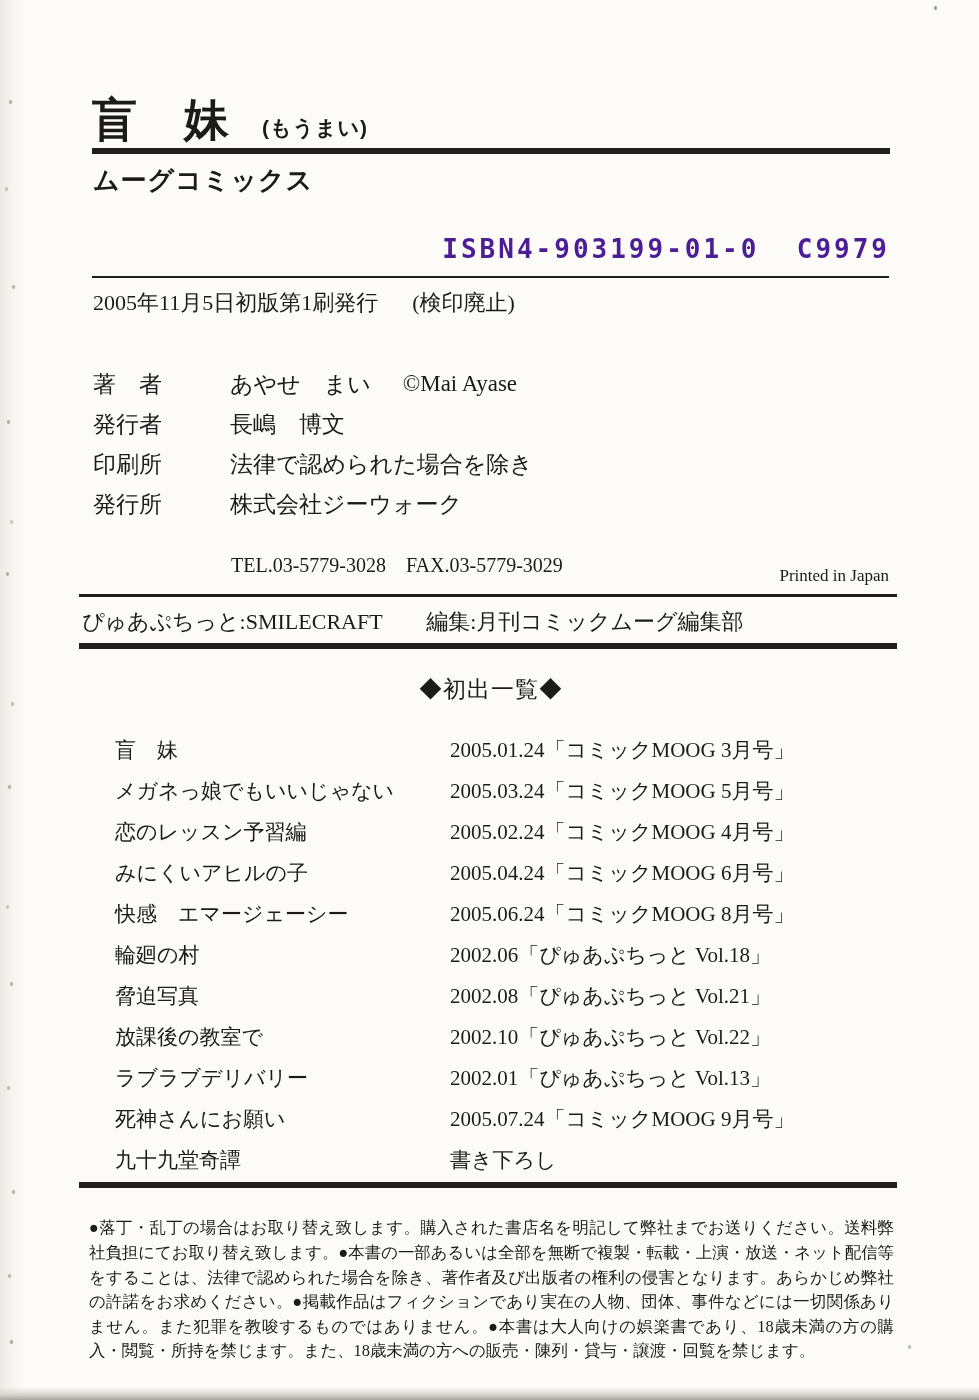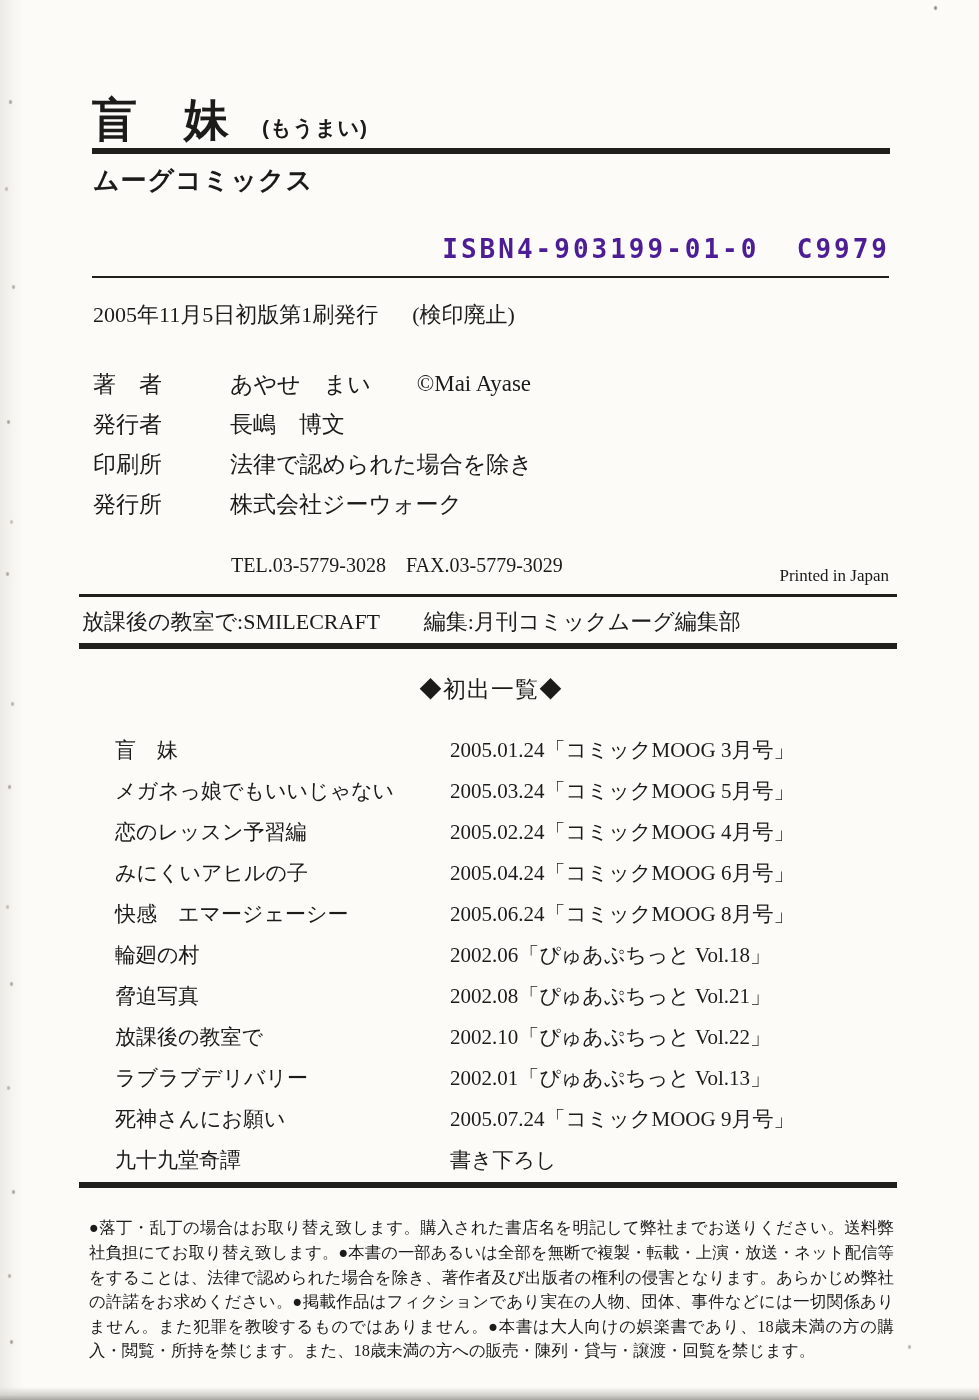--- a/index.html
+++ b/index.html
@@ -46,27 +46,27 @@
   .rule-legal   { left: 79px;  width: 818px; top: 1182px; height: 6px; }
 
   .title-row { left: 92px; top: 90px; display: flex; align-items: baseline; }
   .book-title { font-size: 45px; letter-spacing: 1px; }
   .book-reading { font-size: 21px; margin-left: 32px; letter-spacing: 1px; }
 
   .imprint { left: 93px; top: 163px; font-size: 26px; letter-spacing: 1px; }
 
   .isbn { right: 89px; top: 234px; font-size: 26px; letter-spacing: 3px; white-space: pre; font-weight: bold; color:#4c1d95; }
 
-  .edition { left: 93px; top: 300px; font-size: 22px; }
+  .edition { left: 93px; top: 288px; font-size: 22px; }
   .edition .note { margin-left: 34px; }
 
   .colophon { left: 93px; top: 364px; font-size: 23px; }
   .colophon .row { display: flex; height: 40px; align-items: center; }
   .colophon .label { width: 137px; flex: 0 0 137px; }
-  .colophon .extra { margin-left: 46px; }
+  .colophon .extra { margin-left: 32px; }
 
   .address { left: 231px; top: 524px; font-size: 20px; }
   .telfax  { left: 231px; top: 552px; font-size: 20px; }
   .printed { right: 90px; top: 566px; font-size: 17px; }
 
   .credits { left: 82px; top: 607px; font-size: 22px; }
 
   .fp-heading { left: 92px; width: 798px; top: 674px; font-size: 23px; text-align: center; letter-spacing: 1px; }
 
   .fp-list { left: 92px; width: 798px; top: 728px; }
@@ -118,21 +118,21 @@
     </div>
     <div class="row">
       <span class="label">発行所</span>
       <span>株式会社ジーウォーク</span>
     </div>
   </div>
   <div class="abs telfax mincho">TEL.03-5779-3028　FAX.03-5779-3029</div>
   <div class="abs printed mincho">Printed in Japan</div>
 
   <div class="rule rule-credits-top"></div>
-  <div class="abs credits mincho">放課後の教室で:SMILECRAFT　　編集:月刊コミックムーグ編集部</div>
+  <div class="abs credits mincho">ぴゅあぷちっと:SMILECRAFT　　編集:月刊コミックムーグ編集部</div>
   <div class="rule rule-credits-bottom"></div>
 
   <div class="abs fp-heading mincho">◆初出一覧◆</div>
 
   <div class="abs fp-list mincho">
     <div class="fp-row">
       <span class="fp-title">盲　妹</span>
       <span class="fp-source">2005.01.24「コミックMOOG 3月号」</span>
     </div>
     <div class="fp-row">

